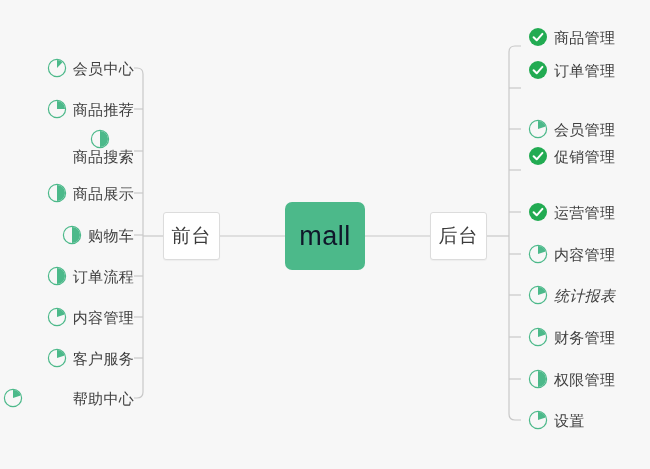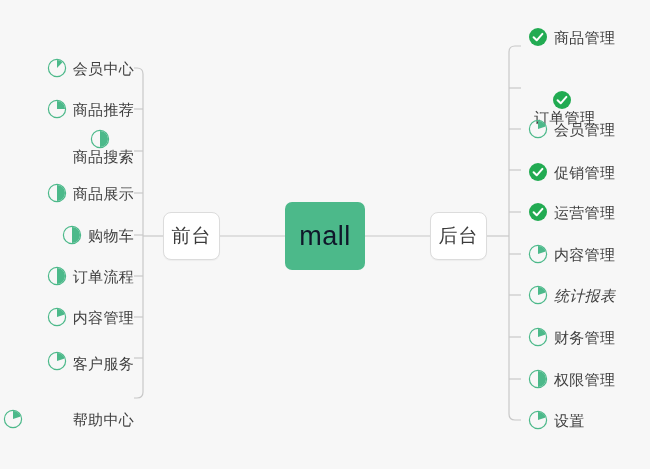--- a/index.html
+++ b/index.html
@@ -64,21 +64,21 @@
   .node {
     position: absolute;
     display: flex;
     align-items: center;
     justify-content: center;
     box-sizing: border-box;
   }
   .node-sub {
     background: #ffffff;
     border: 1px solid #dcdcdc;
-    border-radius: 8px;
+    border-radius: 3px;
     box-shadow: 0 1px 1px rgba(0,0,0,0.04);
   }
   .node-sub .node-label {
     font-size: 19px;
     color: #3b3b3b;
     letter-spacing: 1px;
   }
   #node-front { left: 163px; top: 212px; width: 57px; height: 48px; }
   #node-back  { left: 430px; top: 212px; width: 57px; height: 48px; }
 
@@ -187,66 +187,66 @@
       </div>
       <div class="leaf leaf-left" style="top: 304px;">
         <span style="display: flex;">
           <svg class="icon" viewBox="0 0 20 20">
             <circle cx="10" cy="10" r="8.6" fill="none" stroke="#4cb98a" stroke-width="1.2"></circle>
             <path d="M 10 10 L 10 2 A 8 8 0 0 1 17.608 7.528 Z" fill="#4cb98a"></path>
           </svg>
         </span>
         <span class="leaf-label">内容管理</span>
       </div>
-      <div class="leaf leaf-left" style="top: 345px; align-items: flex-end;">
+      <div class="leaf leaf-left" style="top: 345px;">
         <span style="display: flex;">
           <svg class="icon" viewBox="0 0 20 20">
             <circle cx="10" cy="10" r="8.6" fill="none" stroke="#4cb98a" stroke-width="1.2"></circle>
             <path d="M 10 10 L 10 2 A 8 8 0 0 1 17.608 7.528 Z" fill="#4cb98a"></path>
           </svg>
         </span>
         <span class="leaf-label">客户服务</span>
       </div>
-      <div class="leaf leaf-left" style="top: 406px; gap: 44px;">
+      <div class="leaf leaf-left" style="top: 385px; gap: 44px;">
         <span style="display: flex;">
           <svg class="icon" viewBox="0 0 20 20">
             <circle cx="10" cy="10" r="8.6" fill="none" stroke="#4cb98a" stroke-width="1.2"></circle>
             <path d="M 10 10 L 10 2 A 8 8 0 0 1 17.608 7.528 Z" fill="#4cb98a"></path>
           </svg>
         </span>
         <span class="leaf-label">帮助中心</span>
       </div>
       <div class="leaf leaf-right" style="top: 24px;">
         <span style="display: flex;">
           <svg class="icon" viewBox="0 0 20 20">
             <circle cx="10" cy="10" r="9" fill="#22ab52"></circle>
             <path d="M 5.6 10.3 L 8.7 13.3 L 14.4 6.9" fill="none" stroke="#ffffff" stroke-width="2" stroke-linecap="round" stroke-linejoin="round"></path>
           </svg>
         </span>
         <span class="leaf-label">商品管理</span>
       </div>
-      <div class="leaf leaf-right" style="top: 90px; flex-direction: column;">
+      <div class="leaf leaf-right" style="top: 57px;">
         <span style="display: flex;">
           <svg class="icon" viewBox="0 0 20 20">
             <circle cx="10" cy="10" r="9" fill="#22ab52"></circle>
             <path d="M 5.6 10.3 L 8.7 13.3 L 14.4 6.9" fill="none" stroke="#ffffff" stroke-width="2" stroke-linecap="round" stroke-linejoin="round"></path>
           </svg>
         </span>
         <span class="leaf-label">订单管理</span>
       </div>
       <div class="leaf leaf-right" style="top: 116px;">
         <span style="display: flex;">
           <svg class="icon" viewBox="0 0 20 20">
             <circle cx="10" cy="10" r="8.6" fill="none" stroke="#4cb98a" stroke-width="1.2"></circle>
             <path d="M 10 10 L 10 2 A 8 8 0 0 1 17.608 7.528 Z" fill="#4cb98a"></path>
           </svg>
         </span>
         <span class="leaf-label">会员管理</span>
       </div>
-      <div class="leaf leaf-right" style="top: 159px;">
+      <div class="leaf leaf-right" style="top: 143px;">
         <span style="display: flex;">
           <svg class="icon" viewBox="0 0 20 20">
             <circle cx="10" cy="10" r="9" fill="#22ab52"></circle>
             <path d="M 5.6 10.3 L 8.7 13.3 L 14.4 6.9" fill="none" stroke="#ffffff" stroke-width="2" stroke-linecap="round" stroke-linejoin="round"></path>
           </svg>
         </span>
         <span class="leaf-label">促销管理</span>
       </div>
       <div class="leaf leaf-right" style="top: 199px;">
         <span style="display: flex;">

